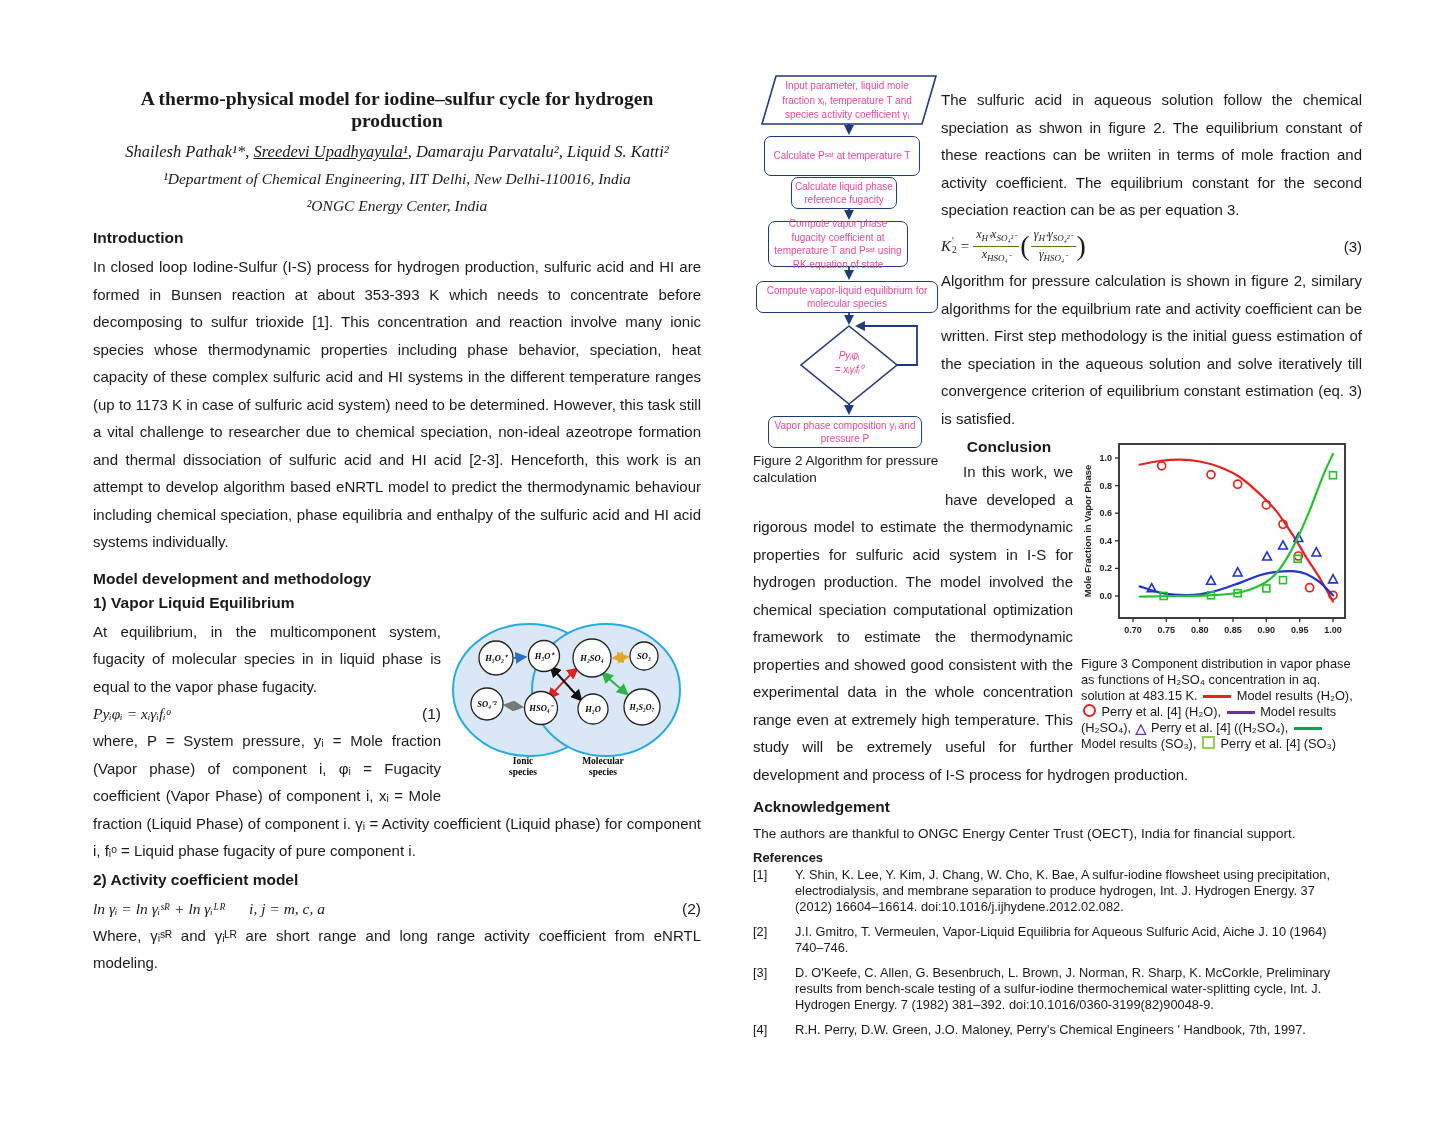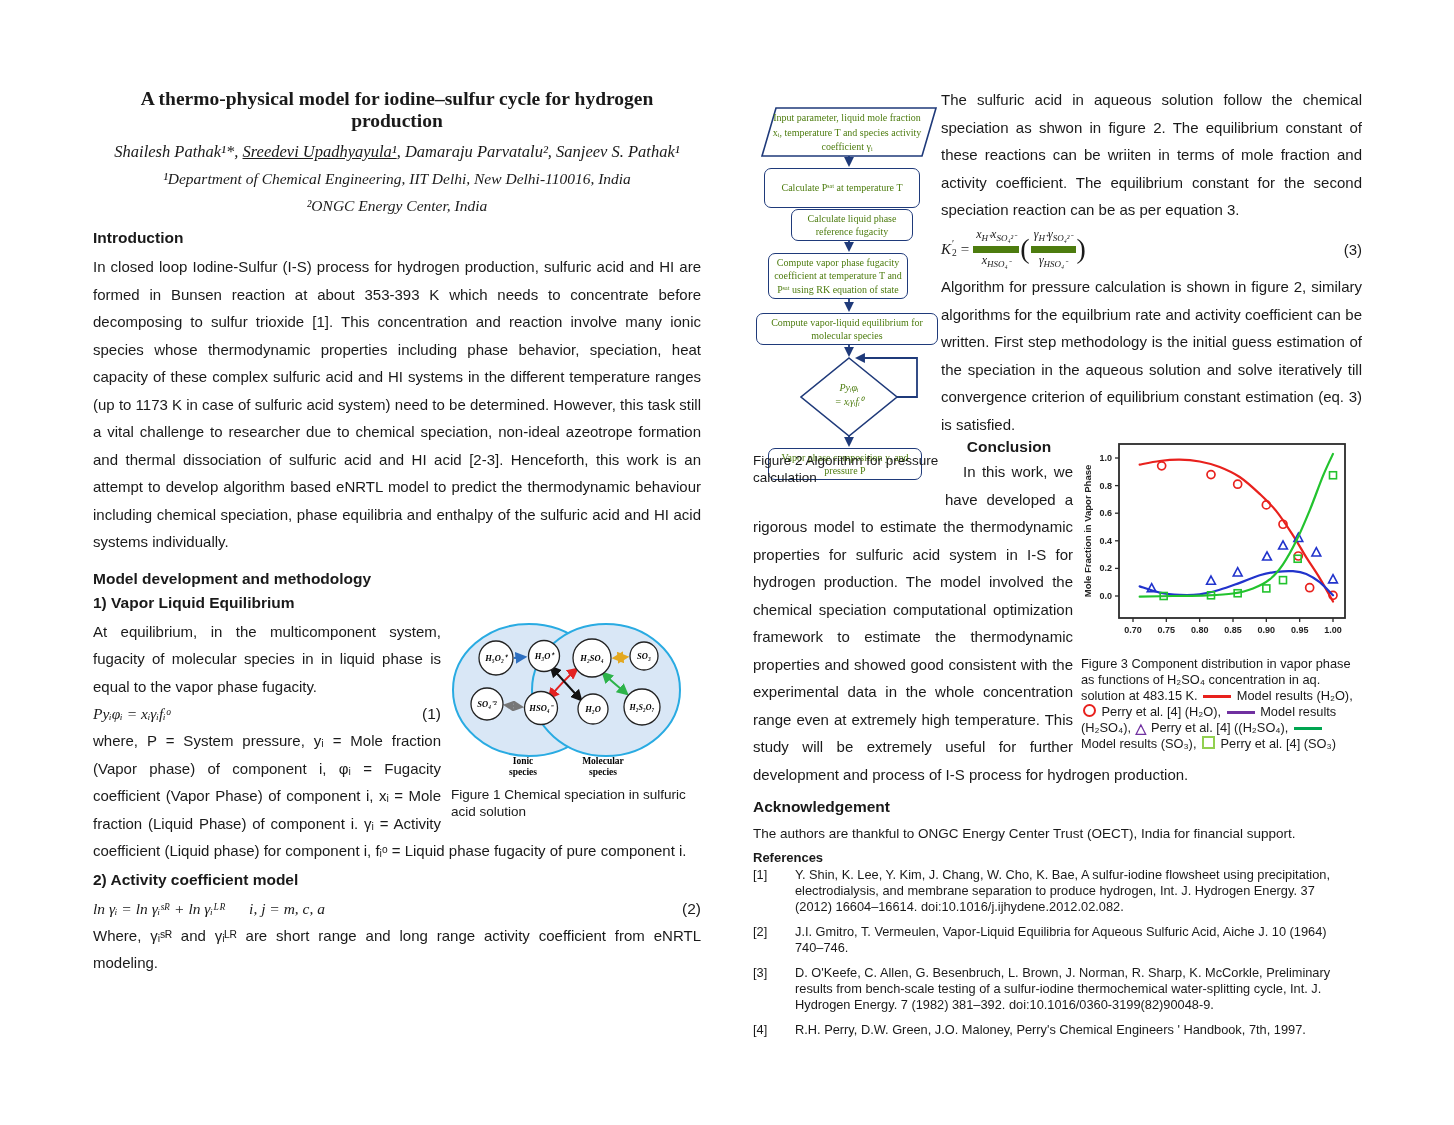--- a/index.html
+++ b/index.html
@@ -17,34 +17,34 @@
   h4.h{font-size:15.5px;font-weight:bold;margin:6px 0 6px 0;}
   p.body{font-size:15px;line-height:27.5px;margin:0;}
   .eqline{display:flex;justify-content:space-between;align-items:center;font-size:15.5px;
           line-height:27px;white-space:pre;}
   .eqmath{font-family:"Liberation Serif",serif;font-style:italic;}
   .eqnum{font-family:"Liberation Sans",sans-serif;}
   
   .fig1-float{float:right;width:250px;margin:2px 0 4px 10px;}
   .figcap{font-size:13.5px;line-height:17px;margin-top:4px;}
   
-  #flowchart{position:absolute;left:754px;top:106px;width:186px;height:374px;
-             font-family:Liberation Serif, serif;color:#4d7c0f;}
+  #flowchart{position:absolute;left:754px;top:74px;width:186px;height:374px;
+             font-family:Liberation Sans, sans-serif;color:#ec4899;}
   #flowchart svg{position:absolute;left:0;top:0;}
   .fbox{position:absolute;border:1.6px solid #1f3a7a;border-radius:7px;background:#fff;
         font-size:10px;line-height:13.5px;text-align:center;display:flex;align-items:center;
         justify-content:center;padding:1px 3px;box-sizing:border-box;}
   .ftext{position:absolute;font-size:10px;line-height:14px;text-align:center;}
   
   #rightcol{position:absolute;left:941px;top:86px;width:421px;}
   .eq3wrap{display:flex;justify-content:space-between;align-items:center;margin:4px 0 2px 0;
            font-size:15px;}
   .eq3{display:inline-flex;align-items:center;font-family:"Liberation Serif",serif;font-style:italic;}
   .frac{display:inline-flex;flex-direction:column;align-items:center;font-size:12px;line-height:13px;}
-  .fnum{border-bottom:7px solid #4d7c0f;padding:0 3px 1px 3px;}
+  .fnum{border-bottom:1px solid #4d7c0f;padding:0 3px 1px 3px;}
   .fden{padding-top:1px;}
   .msub{font-size:9px;font-style:italic;}
   .bigp{font-size:28px;font-weight:300;font-style:normal;margin:0 1px;}
   .ss{display:inline-flex;flex-direction:column;font-size:9.5px;line-height:9px;font-style:normal;
       margin-left:1px;margin-right:4px;}
   
   #conclusion{position:absolute;left:753px;top:438px;width:608px;}
   .fig2cap-float{float:left;width:192px;padding-top:14px;font-size:13.5px;line-height:17px;}
   .fig3-float{float:right;width:280px;margin-left:8px;}
   #conclusion h3{font-size:15.5px;font-weight:bold;margin:0 0 2px 0;text-align:center;}
@@ -69,21 +69,21 @@
   .ref .lab{width:42px;flex:none;}
   .ref .txt{width:552px;}
 </style>
 </head>
 <body>
 
 <div id="page">
 
   <div id="leftcol">
     <h1 class="title center">A thermo-physical model for iodine–sulfur cycle for hydrogen production</h1>
-    <p class="authors center"><span>Shailesh Pathak¹*, </span><span class="ul">Sreedevi Upadhyayula¹</span><span>, Damaraju Parvatalu², Sanjeev S. Pathak¹</span></p>
+    <p class="authors center"><span>Shailesh Pathak¹*, </span><span class="ul">Sreedevi Upadhyayula¹</span><span>, Damaraju Parvatalu², Liquid S. Katti²</span></p>
     <p class="affil center">¹Department of Chemical Engineering, IIT Delhi, New Delhi-110016, India</p>
     <p class="affil center">²ONGC Energy Center, India</p>
 
     <h3 class="h">Introduction</h3>
     <p class="body just">In closed loop Iodine-Sulfur (I-S) process for hydrogen production, sulfuric acid and HI are formed in Bunsen reaction at about 353-393 K which needs to concentrate before decomposing to sulfur trioxide [1]. This concentration and reaction involve many ionic species whose thermodynamic properties including phase behavior, speciation, heat capacity of these complex sulfuric acid and HI systems in the different temperature ranges (up to 1173 K in case of sulfuric acid system) need to be determined. However, this task still a vital challenge to researcher due to chemical speciation, non-ideal azeotrope formation and thermal dissociation of sulfuric acid and HI acid [2-3]. Henceforth, this work is an attempt to develop algorithm based eNRTL model to predict the thermodynamic behaviour including chemical speciation, phase equilibria and enthalpy of the sulfuric acid and HI acid systems individually.</p>
 
     <h3 class="h">Model development and methodology</h3>
     <h4 class="h">1) Vapor Liquid Equilibrium</h4>
 
     <div>
@@ -132,21 +132,20 @@
           <text x="90" y="91" text-anchor="middle" font-family="Liberation Serif,serif" font-style="italic" font-weight="bold" font-size="8.5">HSO₄⁻</text>
           <text x="141" y="41" text-anchor="middle" font-family="Liberation Serif,serif" font-style="italic" font-weight="bold" font-size="8.5">H₂SO₄</text>
           <text x="193" y="39" text-anchor="middle" font-family="Liberation Serif,serif" font-style="italic" font-weight="bold" font-size="8.5">SO₃</text>
           <text x="142" y="92" text-anchor="middle" font-family="Liberation Serif,serif" font-style="italic" font-weight="bold" font-size="8.5">H₂O</text>
           <text x="191" y="90" text-anchor="middle" font-family="Liberation Serif,serif" font-style="italic" font-weight="bold" font-size="8">H₂S₂O₇</text>
           <text x="72" y="144" text-anchor="middle" font-family="Liberation Serif,serif" font-weight="bold" font-size="9.5">Ionic</text>
           <text x="72" y="155" text-anchor="middle" font-family="Liberation Serif,serif" font-weight="bold" font-size="9.5">species</text>
           <text x="152" y="144" text-anchor="middle" font-family="Liberation Serif,serif" font-weight="bold" font-size="9.5">Molecular</text>
           <text x="152" y="155" text-anchor="middle" font-family="Liberation Serif,serif" font-weight="bold" font-size="9.5">species</text>
         </svg>
-        <div class="figcap">Figure 1 Chemical speciation in sulfuric acid solution</div>
       </div>
 
       <p class="body just">At equilibrium, in the multicomponent system, fugacity of molecular species in in liquid phase is equal to the vapor phase fugacity.</p>
       <div class="eqline">
         <span class="eqmath">Pyᵢφᵢ = xᵢγᵢfᵢᵒ</span>
         <span class="eqnum">(1)</span>
       </div>
       <p class="body just">where, P = System pressure, yᵢ = Mole fraction (Vapor phase) of component i, φᵢ = Fugacity coefficient (Vapor Phase) of component i, xᵢ = Mole fraction (Liquid Phase) of component i. γᵢ = Activity coefficient (Liquid phase) for component i, fᵢᵒ = Liquid phase fugacity of pure component i.</p>
     </div>
 
@@ -170,21 +169,21 @@
       <line x1="95" y1="90" x2="95" y2="100" stroke="#1f3a7a" stroke-width="1.8" marker-end="url(#mNavy)"></line>
       <line x1="95" y1="135" x2="95" y2="144" stroke="#1f3a7a" stroke-width="1.8" marker-end="url(#mNavy)"></line>
       <line x1="95" y1="193" x2="95" y2="204" stroke="#1f3a7a" stroke-width="1.8" marker-end="url(#mNavy)"></line>
       <line x1="95" y1="239" x2="95" y2="249" stroke="#1f3a7a" stroke-width="1.8" marker-end="url(#mNavy)"></line>
       <polygon points="95,252 143,291 95,330 47,291" fill="#fff" stroke="#1f3a7a" stroke-width="1.6"></polygon>
       <path d="M 143,291 L 163,291 L 163,252 L 103,252" fill="none" stroke="#1f3a7a" stroke-width="1.8" marker-end="url(#mNavy)"></path>
       <line x1="95" y1="330" x2="95" y2="339" stroke="#1f3a7a" stroke-width="1.8" marker-end="url(#mNavy)"></line>
     </svg>
     <div class="ftext" style="left:14px;top:5px;width:158px;line-height:14.5px;">Input parameter, liquid mole fraction xᵢ, temperature T and species activity coefficient γᵢ</div>
     <div class="fbox" style="left:10px;top:62px;width:156px;height:40px;">Calculate Pˢᵃᵗ at temperature T</div>
-    <div class="fbox" style="left:37px;top:103px;width:122px;height:32px;">Calculate liquid phase reference fugacity</div>
+    <div class="fbox" style="left:37px;top:103px;width:106px;height:32px;">Calculate liquid phase reference fugacity</div>
     <div class="fbox" style="left:14px;top:147px;width:140px;height:46px;">Compute vapor phase fugacity coefficient at temperature T and Pˢᵃᵗ using RK equation of state</div>
     <div class="fbox" style="left:2px;top:207px;width:182px;height:32px;">Compute vapor-liquid equilibrium for molecular species</div>
     <div class="ftext" style="left:53px;top:275px;width:84px;font-style:italic;">
       <div>Pyᵢφᵢ</div>
       <div>= xᵢγᵢfᵢ⁰</div>
     </div>
     <div class="fbox" style="left:14px;top:342px;width:154px;height:32px;">Vapor phase composition yᵢ and pressure P</div>
   </div>
 
   <div id="rightcol">

